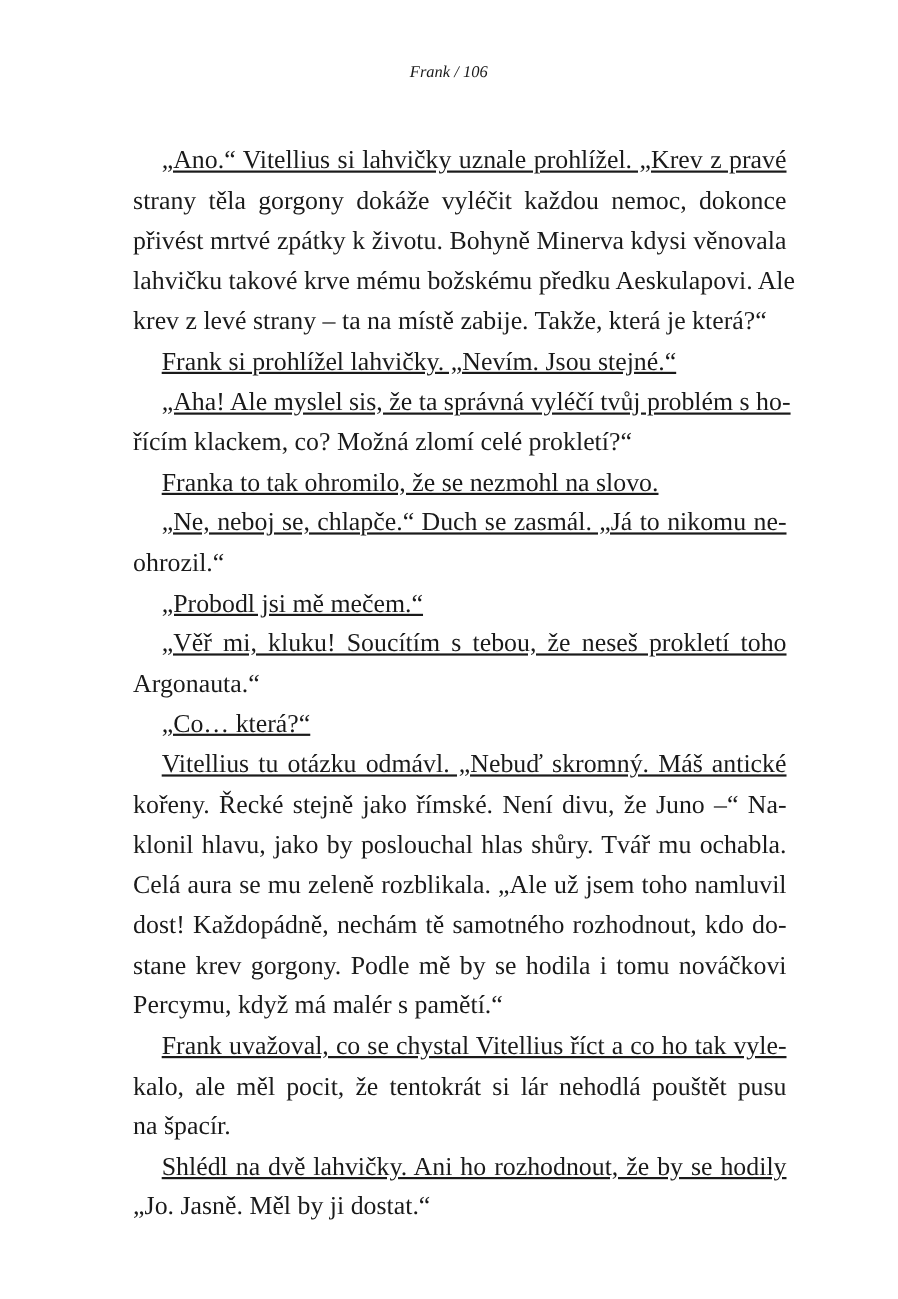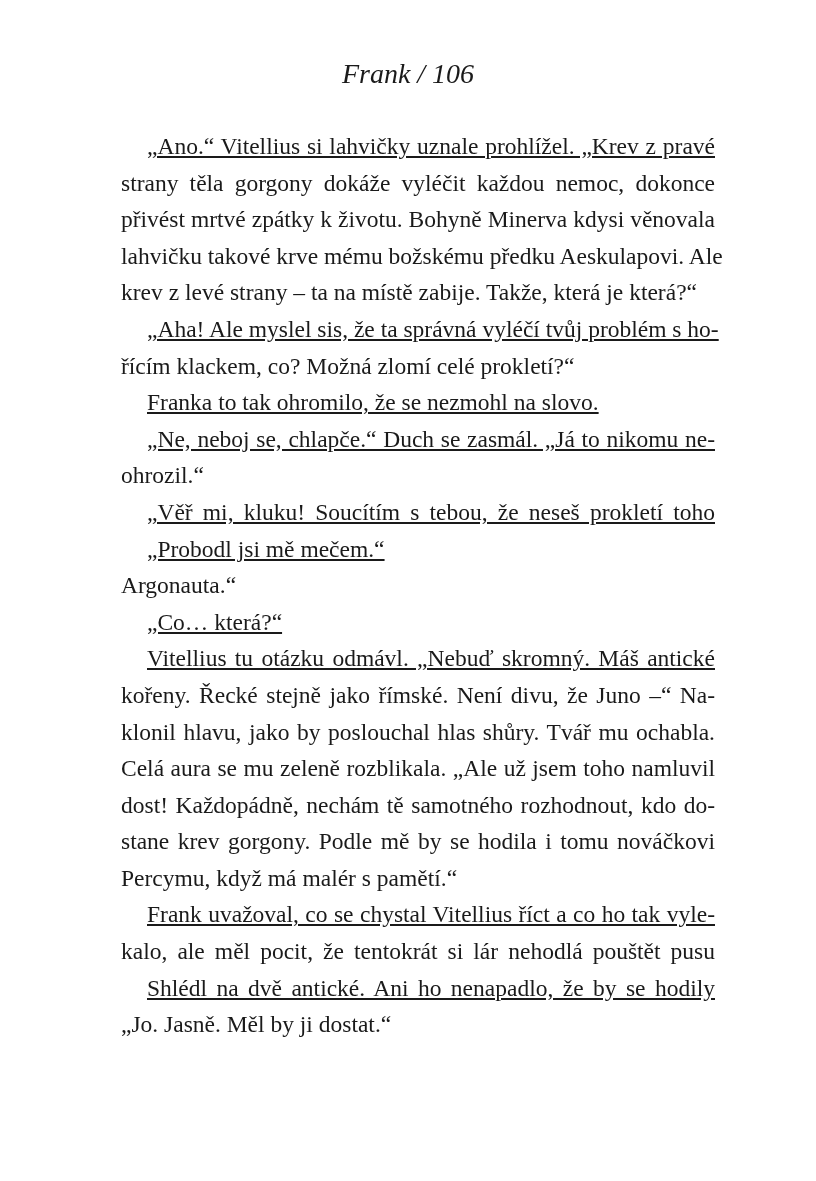--- a/index.html
+++ b/index.html
@@ -3,21 +3,21 @@
   <meta charset="utf-8">
   <style>
     html, body { margin: 0; padding: 0; background: #ffffff; }
     body {
       width: 816px; height: 1181px; position: relative; overflow: hidden;
       font-family: "Liberation Serif", "DejaVu Serif", serif;
       color: #1a1a1a;
     }
     .header {
       position: absolute; top: 58px; left: 0; width: 816px;
-      text-align: center; font-style: italic; font-size: 28px;
+      text-align: center; font-style: italic; font-size: 15px;
     }
     .text {
       position: absolute; top: 128px; left: 121px; width: 594px;
       font-size: 23.5px;
     }
     .line {
       height: 36.6px; line-height: 36.6px;
       text-align: justify; text-align-last: justify;
       white-space: nowrap;
     }
@@ -28,33 +28,35 @@
 <body>
 
 <div class="header">Frank / 106</div>
 
 <div class="text" id="body-text">
     <div class="line indent">„Ano.“ Vitellius si lahvičky uznale prohlížel. „Krev z pravé</div>
     <div class="line">strany těla gorgony dokáže vyléčit každou nemoc, dokonce</div>
     <div class="line">přivést mrtvé zpátky k životu. Bohyně Minerva kdysi věnovala</div>
     <div class="line">lahvičku takové krve mému božskému předku Aeskulapovi. Ale</div>
     <div class="line last">krev z levé strany – ta na místě zabije. Takže, která je která?“</div>
+    <div class="line indent last">Frank si prohlížel lahvičky. „Nevím. Jsou stejné.“</div>
     <div class="line indent">„Aha! Ale myslel sis, že ta správná vyléčí tvůj problém s ho-</div>
     <div class="line last">řícím klackem, co? Možná zlomí celé prokletí?“</div>
     <div class="line indent last">Franka to tak ohromilo, že se nezmohl na slovo.</div>
     <div class="line indent">„Ne, neboj se, chlapče.“ Duch se zasmál. „Já to nikomu ne-</div>
     <div class="line last">ohrozil.“</div>
+    <div class="line indent last">„Probodl jsi mě mečem.“</div>
     <div class="line indent">„Věř mi, kluku! Soucítím s tebou, že neseš prokletí toho</div>
-    <div class="line indent last">„Probodl jsi mě mečem.“</div>
     <div class="line last">Argonauta.“</div>
     <div class="line indent last">„Co… která?“</div>
     <div class="line indent">Vitellius tu otázku odmávl. „Nebuď skromný. Máš antické</div>
     <div class="line">kořeny. Řecké stejně jako římské. Není divu, že Juno –“ Na-</div>
     <div class="line">klonil hlavu, jako by poslouchal hlas shůry. Tvář mu ochabla.</div>
     <div class="line">Celá aura se mu zeleně rozblikala. „Ale už jsem toho namluvil</div>
     <div class="line">dost! Každopádně, nechám tě samotného rozhodnout, kdo do-</div>
     <div class="line">stane krev gorgony. Podle mě by se hodila i tomu nováčkovi</div>
     <div class="line last">Percymu, když má malér s pamětí.“</div>
     <div class="line indent">Frank uvažoval, co se chystal Vitellius říct a co ho tak vyle-</div>
     <div class="line">kalo, ale měl pocit, že tentokrát si lár nehodlá pouštět pusu</div>
-    <div class="line indent">Shlédl na dvě antické. Ani ho nenapadlo, že by se hodily</div>
+    <div class="line last">na špacír.</div>
+    <div class="line indent">Shlédl na dvě lahvičky. Ani ho rozhodnout, že by se hodily</div>
     <div class="line last">„Jo. Jasně. Měl by ji dostat.“</div>
   </div>
 
 </body></html>

